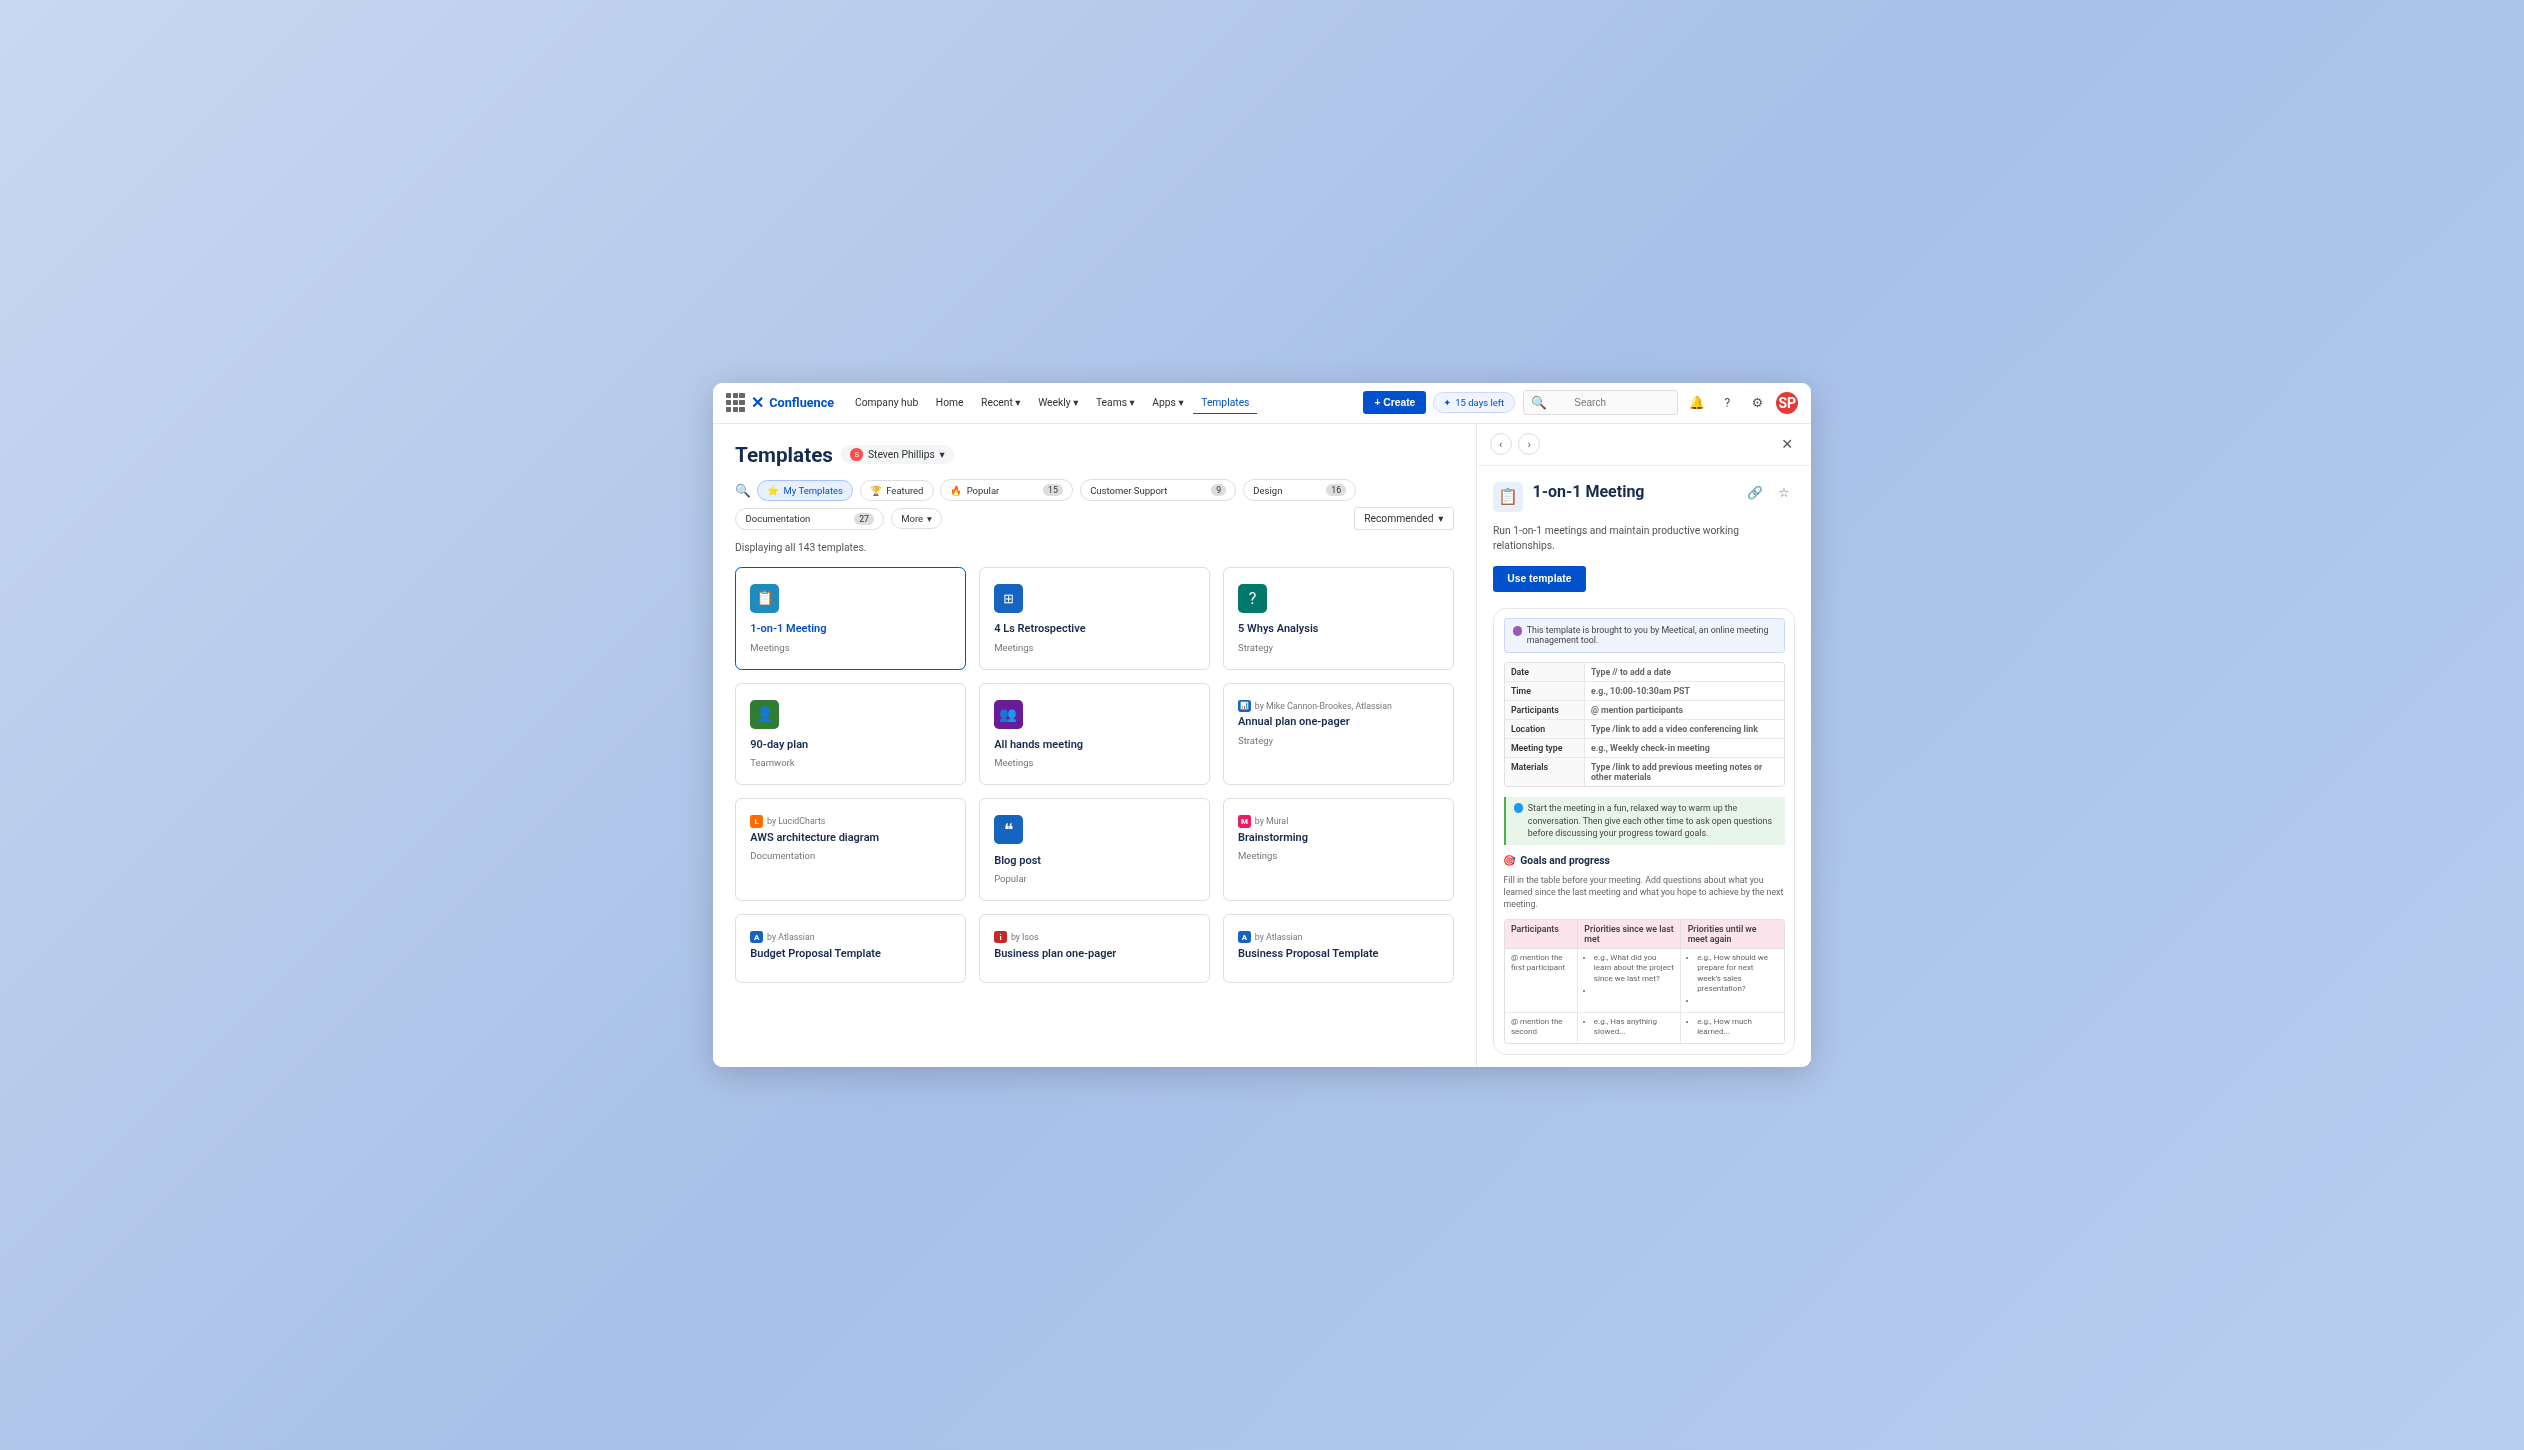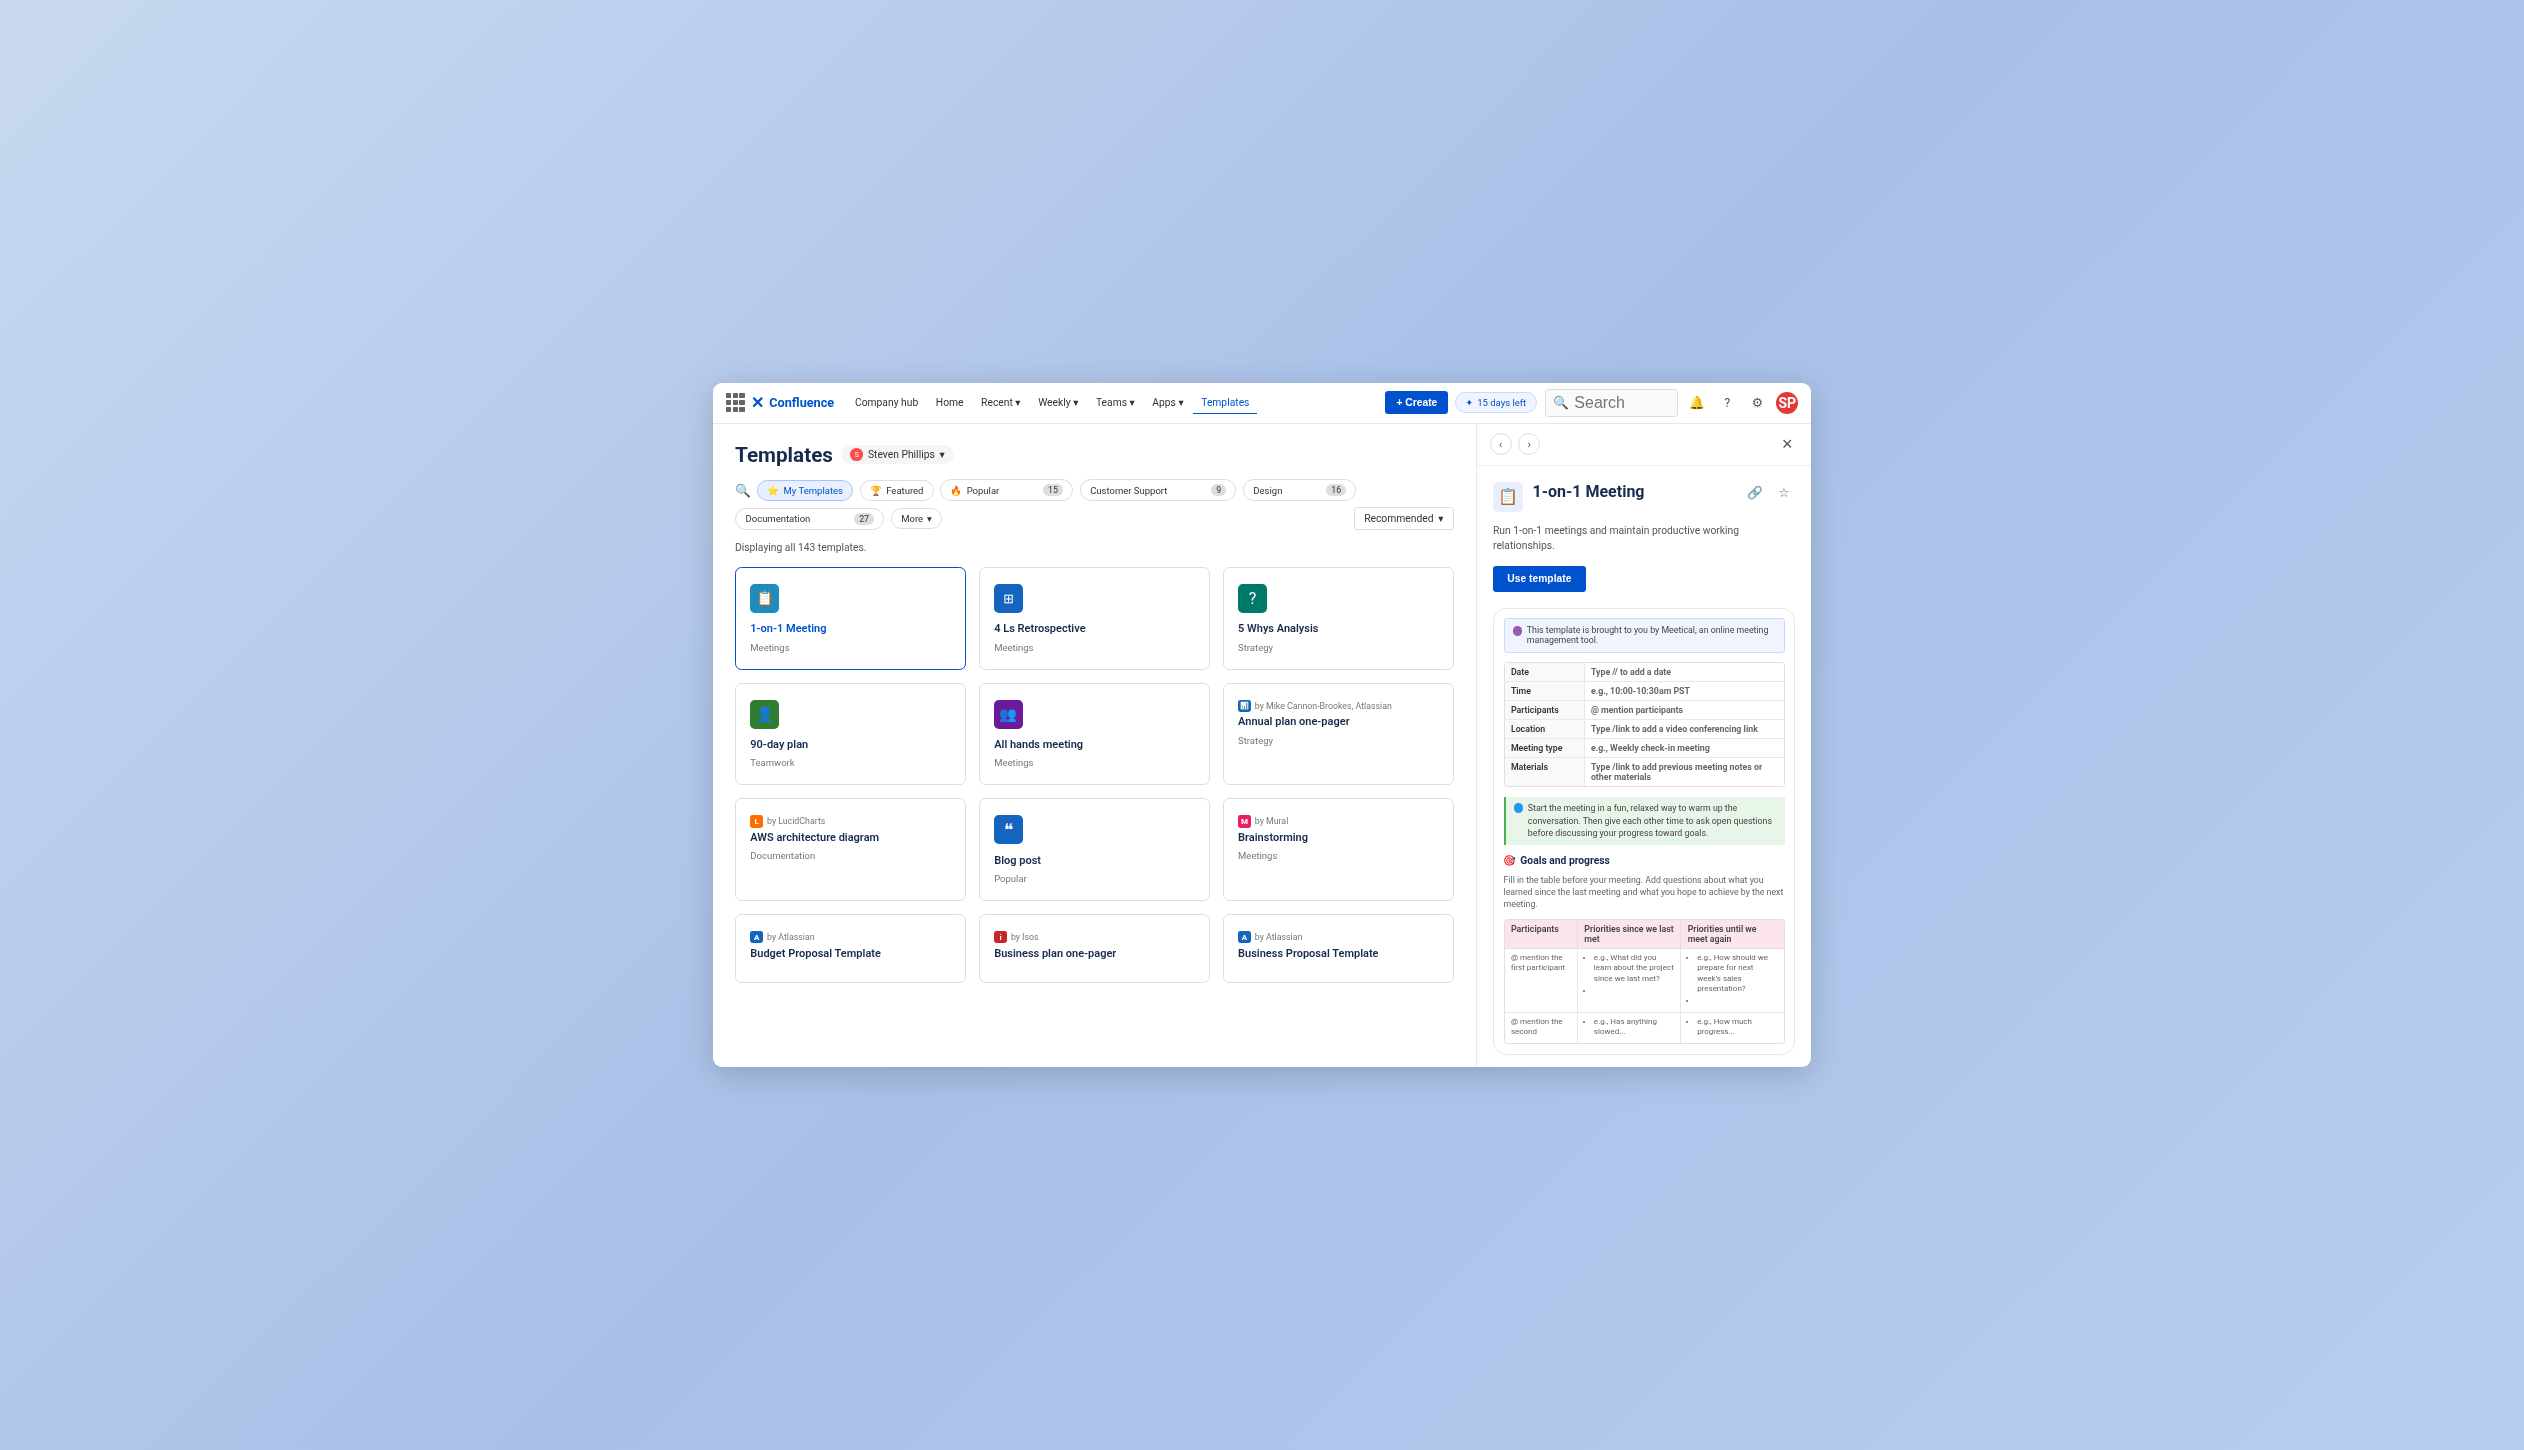--- a/index.html
+++ b/index.html
@@ -91,21 +91,21 @@
     .search-box {
       display: flex; align-items: center;
       border: 0.8px solid #ddd;
       border-radius: 3.2px;
       padding: 4px 8px;
       gap: 4.8px;
       background: #fafafa;
     }
     .search-box input {
       border: none; background: transparent;
-      font-size: 16px; outline: none; width: 95px; color: #666;
+      font-size: 10px; outline: none; width: 95px; color: #666; margin-left: 22px;
     }
     .nav-icon-btn {
       width: 22px; height: 22px;
       border-radius: 50%;
       display: flex; align-items: center; justify-content: center;
       cursor: pointer; color: #555; font-size: 12.7px;
     }
     .avatar {
       width: 22px; height: 22px;
       border-radius: 50%;
@@ -651,21 +651,21 @@
             </div>
             <div class="ppt-row">
               <div class="ppt-cell" style="flex:1">@ mention the second</div>
               <div class="ppt-cell" style="flex:1.5">
                 <ul>
                   <li>e.g., Has anything slowed...</li>
                 </ul>
               </div>
               <div class="ppt-cell" style="flex:1.5">
                 <ul>
-                  <li>e.g., How much progress...</li>
+                  <li>e.g., How much learned...</li>
                 </ul>
               </div>
             </div>
           </div>
         </div>
       </div>
     </div>
 
   </div>
 </div>

